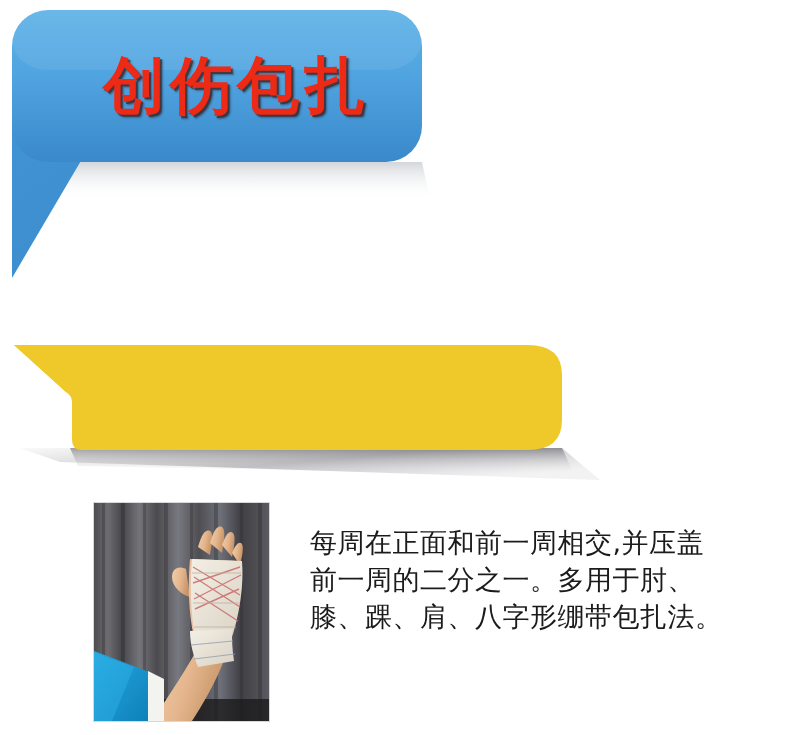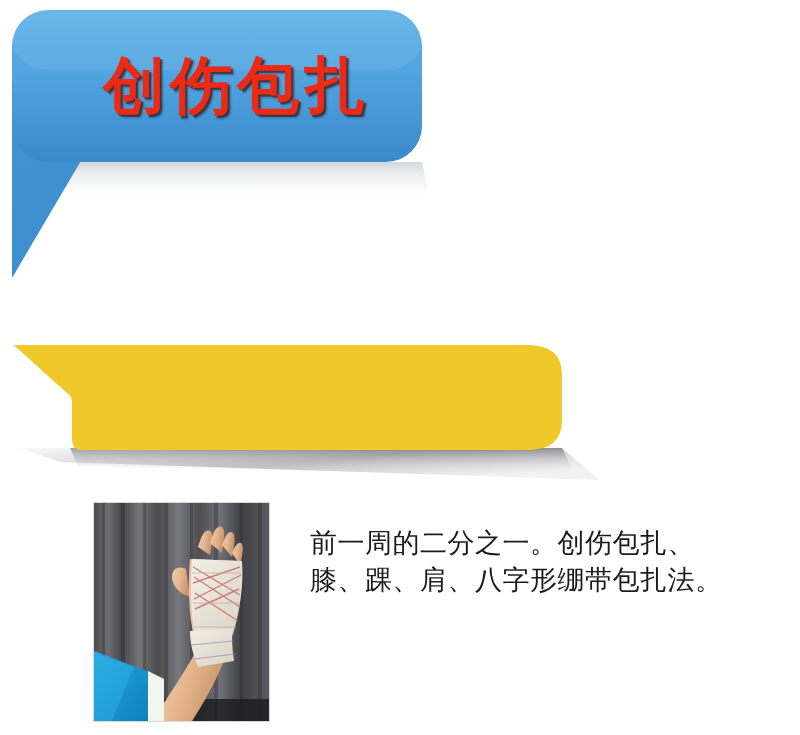--- a/index.html
+++ b/index.html
@@ -270,17 +270,18 @@
         <path d="M 100 156 L 141 151"></path>
       </g>
 
       <path d="M 0 148 L 58 170 L 58 218 L 0 218 Z" fill="url(#sleeve)"></path>
       <path d="M 54 168 L 70 176 L 70 218 L 54 218 Z" fill="#f3f3f0"></path>
       <path d="M 0 150 L 40 164 L 18 218 L 0 218 Z" fill="#2eb3e8" opacity="0.45"></path>
     </svg>
   </div>
 
   <div class="body-text">
-    <p>前一周的二分之一。创伤包扎、</p>
+    <p>每周在正面和前一周相交,并压盖</p>
+    <p>前一周的二分之一。多用于肘、</p>
     <p>膝、踝、肩、八字形绷带包扎法。</p>
   </div>
 
 </div>
 
 </body></html>

